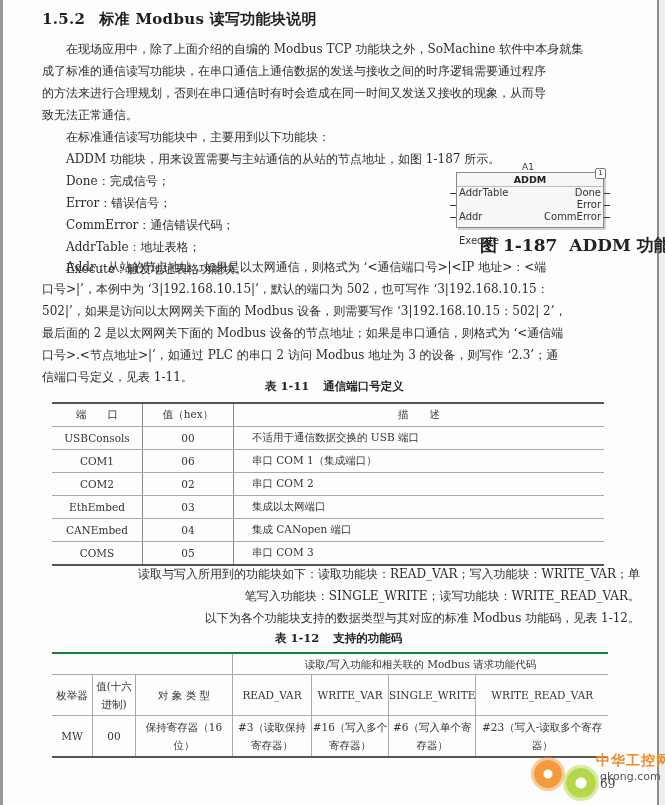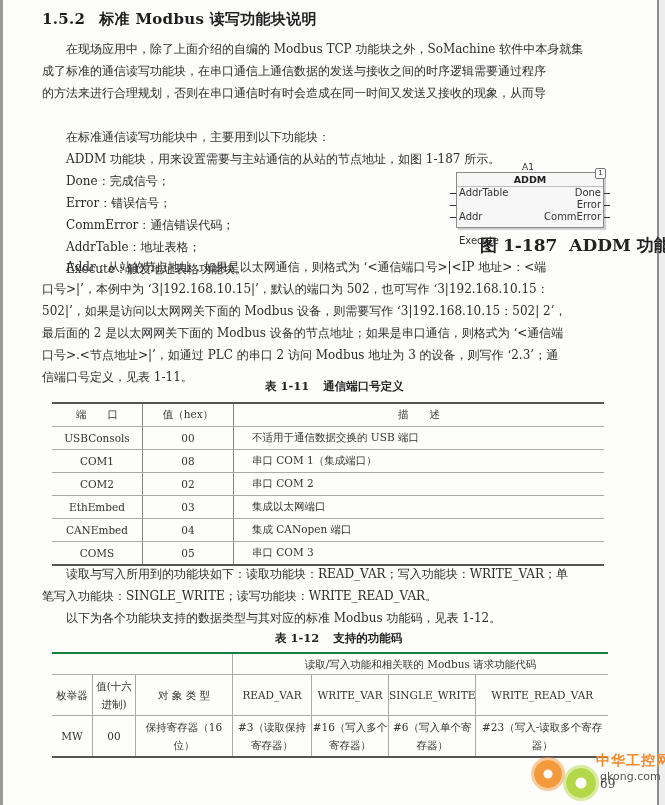--- a/index.html
+++ b/index.html
@@ -53,21 +53,21 @@
   .t11 { left: 52px; top: 402px; width: 552px; }
   .t11 th, .t11 td { border-top: 1px solid #aaa; border-bottom: 1px solid #aaa; height: 22px; padding: 0; font-weight: normal; }
   .t11 thead tr th { border-top: 2px solid #555; }
   .t11 tbody tr:last-child td { border-bottom: 2px solid #555; }
   .t11 th + th, .t11 td + td { border-left: 1px solid #888; }
   .t11 .c1 { width: 90px; text-align: center; }
   .t11 .c2 { width: 90px; text-align: center; }
   .t11 .c3 { text-align: left; padding-left: 18px; }
   .t11 th.c3 { text-align: center; padding-left: 0; }
 
-  .p4 { top: 563px; }
+  .p4 { top: 563px; text-align: right; }
   .t12-title { left: 275px; top: 631px; }
   .t12 { left: 52px; top: 652px; width: 556px; }
   .t12 th, .t12 td { border: 1px solid #aaa; padding: 0; font-weight: normal; text-align: center; line-height: 18px; }
   .t12 tr:first-child th { border-top: 2px solid #15803d; height: 20px; margin-top: 39px; }
   .t12 tr:last-child td { border-bottom: 2px solid #555; height: 40px; }
   .t12 tr.hdr2 th { height: 40px; }
   .t12 .nl { border-left: none; }
   .t12 .nr { border-right: none; }
 
   .watermark { position: absolute; left: 528px; top: 750px; width: 130px; height: 52px; }
@@ -86,20 +86,21 @@
 <div class="page-edge-right"></div>
 
 <div class="heading">
   <span class="num">1.5.2</span><span>标准 Modbus 读写功能块说明</span>
 </div>
 
 <div class="para p1">
   <span class="line indent">在现场应用中，除了上面介绍的自编的 Modbus TCP 功能块之外，SoMachine 软件中本身就集</span>
   <span class="line">成了标准的通信读写功能块，在串口通信上通信数据的发送与接收之间的时序逻辑需要通过程序</span>
   <span class="line">的方法来进行合理规划，否则在串口通信时有时会造成在同一时间又发送又接收的现象，从而导</span>
+  <span class="line">致无法正常通信。</span>
 </div>
 
 <div class="para p2">
   <span class="line indent">在标准通信读写功能块中，主要用到以下功能块：</span>
 </div>
 <div class="para" style="top:148px; left:66px; width:auto;">
   <span class="line">ADDM 功能块，用来设置需要与主站通信的从站的节点地址，如图 1-187 所示。</span>
 </div>
 
 <div class="defs" style="top:170px;">
@@ -154,21 +155,21 @@
     </tr>
   </thead>
   <tbody>
     <tr>
       <td class="c1">USBConsols</td>
       <td class="c2">00</td>
       <td class="c3">不适用于通信数据交换的 USB 端口</td>
     </tr>
     <tr>
       <td class="c1">COM1</td>
-      <td class="c2">08</td>
+      <td class="c2">06</td>
       <td class="c3">串口 COM 1（集成端口）</td>
     </tr>
     <tr>
       <td class="c1">COM2</td>
       <td class="c2">02</td>
       <td class="c3">串口 COM 2</td>
     </tr>
     <tr>
       <td class="c1">EthEmbed</td>
       <td class="c2">03</td>

